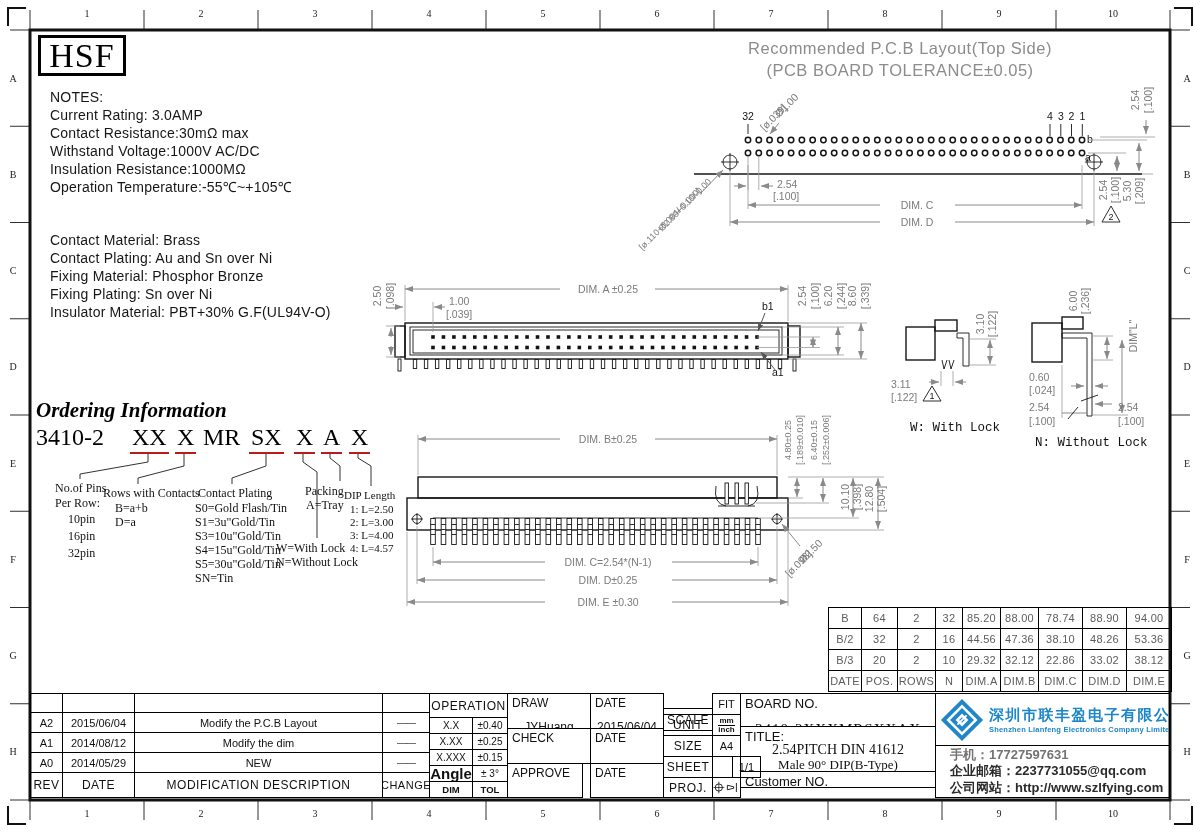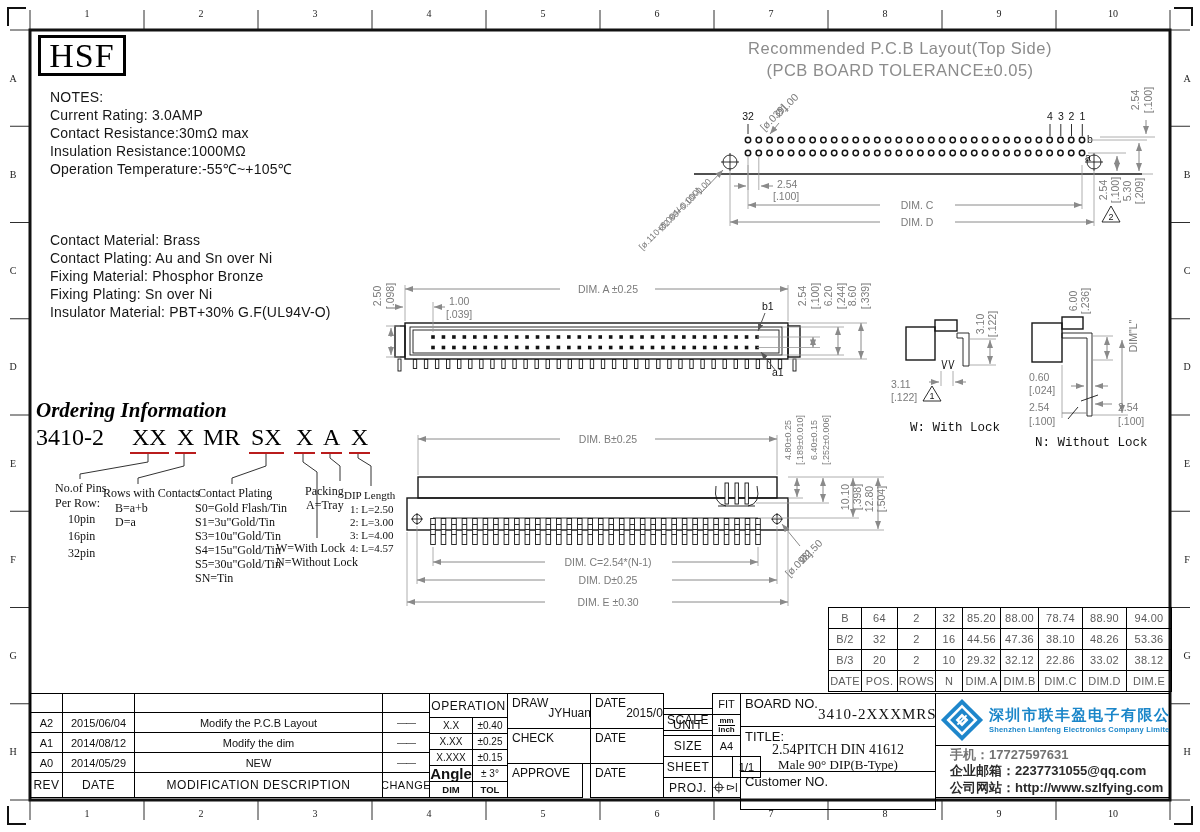--- a/index.html
+++ b/index.html
@@ -30,21 +30,21 @@
   
   .notes{position:absolute;font-size:14px;line-height:18px;color:#161616;letter-spacing:.2px;white-space:nowrap;}
   .ord-title{position:absolute;font:bold italic 21px "Liberation Serif",serif;color:#000;}
   .seg{position:absolute;font:24px "Liberation Serif",serif;color:#000;white-space:nowrap;}
   .seg.u{border-bottom:2px solid #b91c1c;padding:0 2px 1px 2px;}
   .ol{position:absolute;font:12px "Liberation Serif",serif;color:#111;white-space:nowrap;}
   .ol.s{font-size:11px;}
   
   .cell{position:absolute;border:1px solid #000;box-sizing:border-box;color:#111;
         font-size:11px;display:flex;align-items:center;justify-content:center;white-space:nowrap;overflow:hidden;}
-  .cell.tl{align-items:flex-start;justify-content:flex-start;padding:2px 4px;}
+  .cell.tl{align-items:flex-start;justify-content:flex-start;padding:2px 4px;flex-direction:column;}
   .cell .mid{width:100%;text-align:center;margin-top:10px;font-size:12px;}
   .hdr{font-size:12px;letter-spacing:.5px;}
   .unitfrac{display:flex;flex-direction:column;align-items:center;font:bold 8px "Liberation Sans",sans-serif;line-height:8px;}
   .unitfrac .den{border-top:1px solid #000;}
   .dash{color:#444;font-size:10px;letter-spacing:-1px;}
   
   #sizetab{position:absolute;border-collapse:collapse;}
   #sizetab td{border:1px solid #000;font-size:11px;color:#5c5c5c;text-align:center;padding:0;height:20px;letter-spacing:.3px;}
   
   #hsf{position:absolute;left:38px;top:35px;width:88px;height:41px;border:3px solid #000;
@@ -738,20 +738,21 @@
     </svg>
 
 <div id="hsf">
       <span>HSF</span>
     </div>
 
 <div class="notes" style="left:50px;top:88px;">
   <div>NOTES:</div>
   <div>Current Rating: 3.0AMP</div>
   <div>Contact Resistance:30mΩ max</div>
+  <div>Withstand Voltage:1000V AC/DC</div>
   <div>Insulation Resistance:1000MΩ</div>
   <div>Operation Temperature:-55℃~+105℃</div>
 </div>
 <div class="notes" style="left:50px;top:231px;">
   <div>Contact Material: Brass</div>
   <div>Contact Plating: Au and Sn over Ni</div>
   <div>Fixing Material: Phosphor Bronze</div>
   <div>Fixing Plating: Sn over Ni</div>
   <div>Insulator Material: PBT+30% G.F(UL94V-O)</div>
 </div>
@@ -926,21 +927,21 @@
 
   <div class="cell tl" style="left:710px;top:0;width:196px;height:34px;">
     <span style="font-size:13px;">BOARD NO.</span>
     <span class="mid pn" style="font-size:15px;letter-spacing:1px;">3410-2XXXMRSXXAX</span>
   </div>
   <div class="cell tl" style="left:710px;top:33px;width:196px;height:46px;">
     <span style="font-size:13px;">TITLE:</span>
     <span class="abs pn" style="left:0;top:15px;width:100%;text-align:center;font-size:14px;">2.54PITCH DIN 41612</span>
     <span class="abs pn" style="left:0;top:30px;width:100%;text-align:center;font-size:13px;">Male 90° DIP(B-Type)</span>
   </div>
-  <div class="cell tl" style="left:710px;top:78px;width:196px;height:39px;">
+  <div class="cell tl" style="left:710px;top:78px;width:196px;height:17px;">
     <span style="font-size:13px;">Customer NO.</span>
   </div>
 
   <div class="cell" style="left:905px;top:0;width:235px;height:53px;justify-content:flex-start;padding:3px 4px;">
     <svg width="44" height="44" viewBox="0 0 48 48" style="flex:0 0 auto;">
       <polygon points="24,1 47,24 24,47 1,24" fill="#1e86cb"></polygon>
       <polygon points="24,7 41,24 24,41 7,24" fill="#fff"></polygon>
       <polygon points="24,11 37,24 24,37 11,24" fill="#1e86cb"></polygon>
       <path d="M24,17 L31,24 L24,31 L17,24 Z" fill="#fff"></path>
       <path d="M24,21 L27,24 L24,27 L21,24 Z" fill="#1e86cb"></path>

